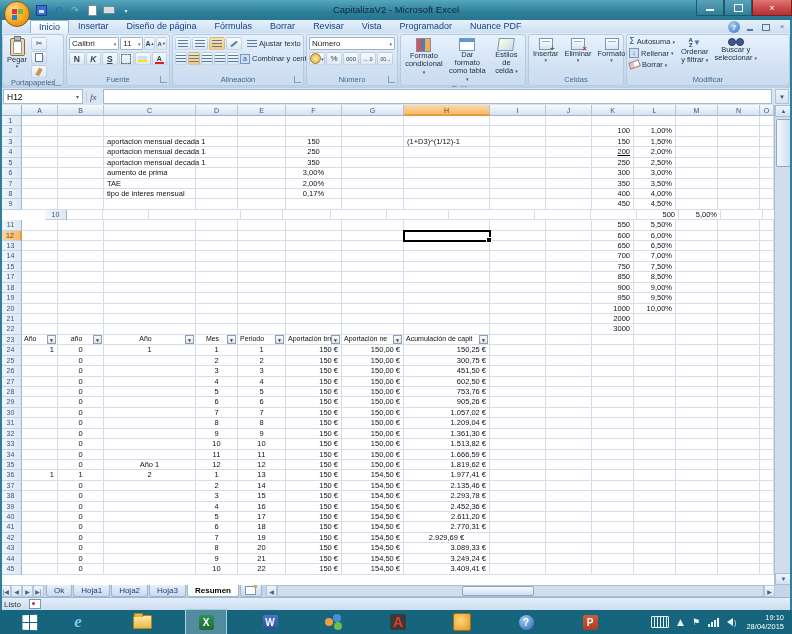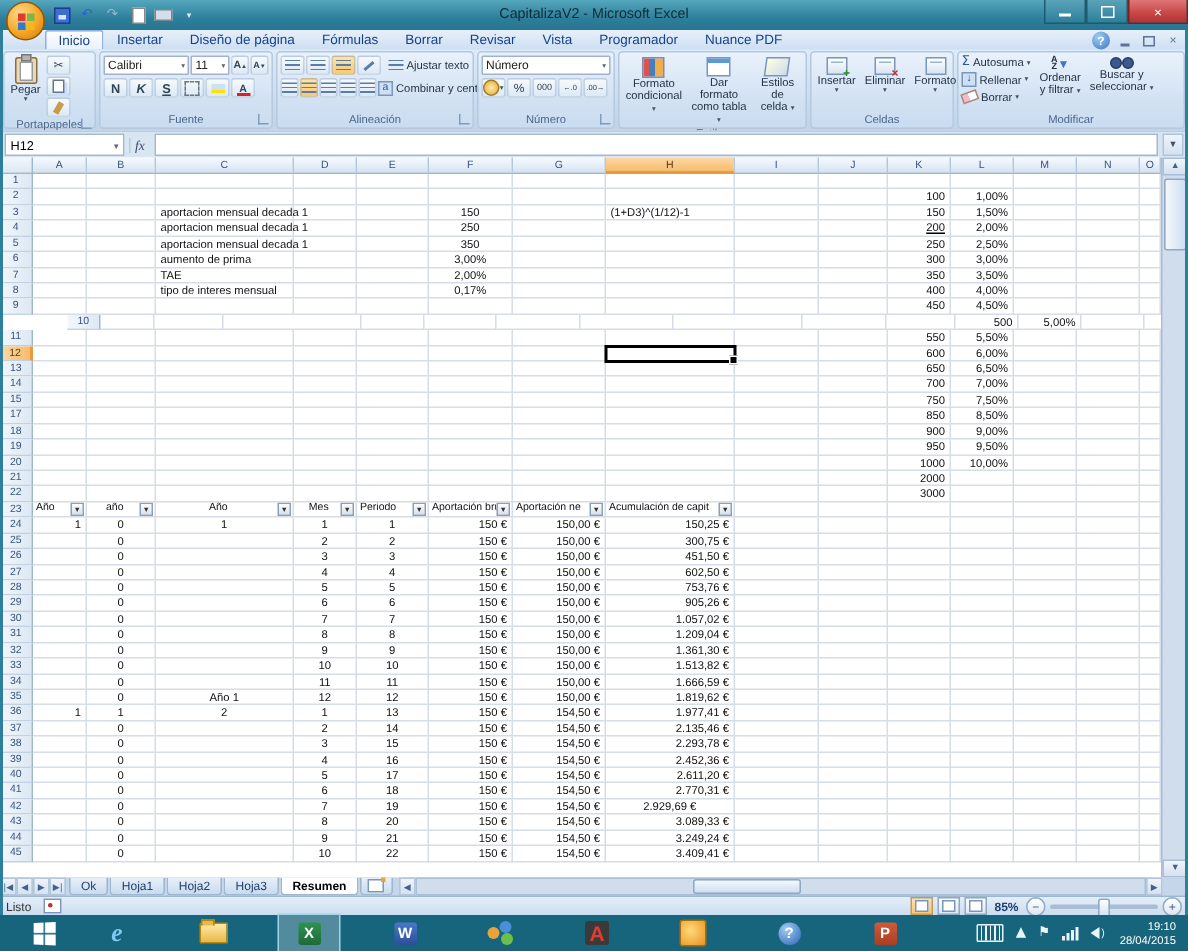--- a/index.html
+++ b/index.html
@@ -243,21 +243,21 @@
               <span style="width:6px;height:7px;border:1px solid #678;background:#fff;box-shadow:2px 2px 0 #cdf;display:block"></span>
             </div>
           <div class="sbtn">
               <span style="width:4px;height:8px;background:#c89a4a;transform:rotate(30deg);display:block"></span>
             </div>
         </div>
       </div>
       <div class="glabel"><span>Portapapeles</span><span class="launcher"></span></div>
     </div>
 
-    <div class="rgroup" style="width:116px">
+    <div class="rgroup" style="width:104px">
       <div class="gbody" style="flex-direction:column;gap:2px">
         <div class="srow">
           <div class="combo" style="width:62px">
               <span>Calibri</span>
               <span class="ca">▾</span>
             </div>
           <div class="combo" style="width:24px">
               <span>11</span>
               <span class="ca">▾</span>
             </div>
@@ -1695,37 +1695,20 @@
           <div id="hthumb"></div>
         </div>
       <div class="nav">▶</div>
     </div>
     <div id="corner-br"></div>
   </div>
 
   <div id="statusbar" class="band">
     <span>Listo</span>
     <span id="macro-ico"></span>
-    <div id="sb-right">
-      <div class="vbtn active">
-          <i></i>
-        </div>
-      <div class="vbtn">
-          <i></i>
-        </div>
-      <div class="vbtn">
-          <i></i>
-        </div>
-      <span id="zoomtxt">85%</span>
-      <div class="zbtn">−</div>
-      <div id="ztrack">
-          <div id="zthumb"></div>
-        </div>
-      <div class="zbtn">+</div>
-    </div>
   </div>
 
   <div id="taskbar" class="band">
     <div id="start">
         <span id="winlogo">
           <i></i>
           <i></i>
           <i></i>
           <i></i>
         </span>

